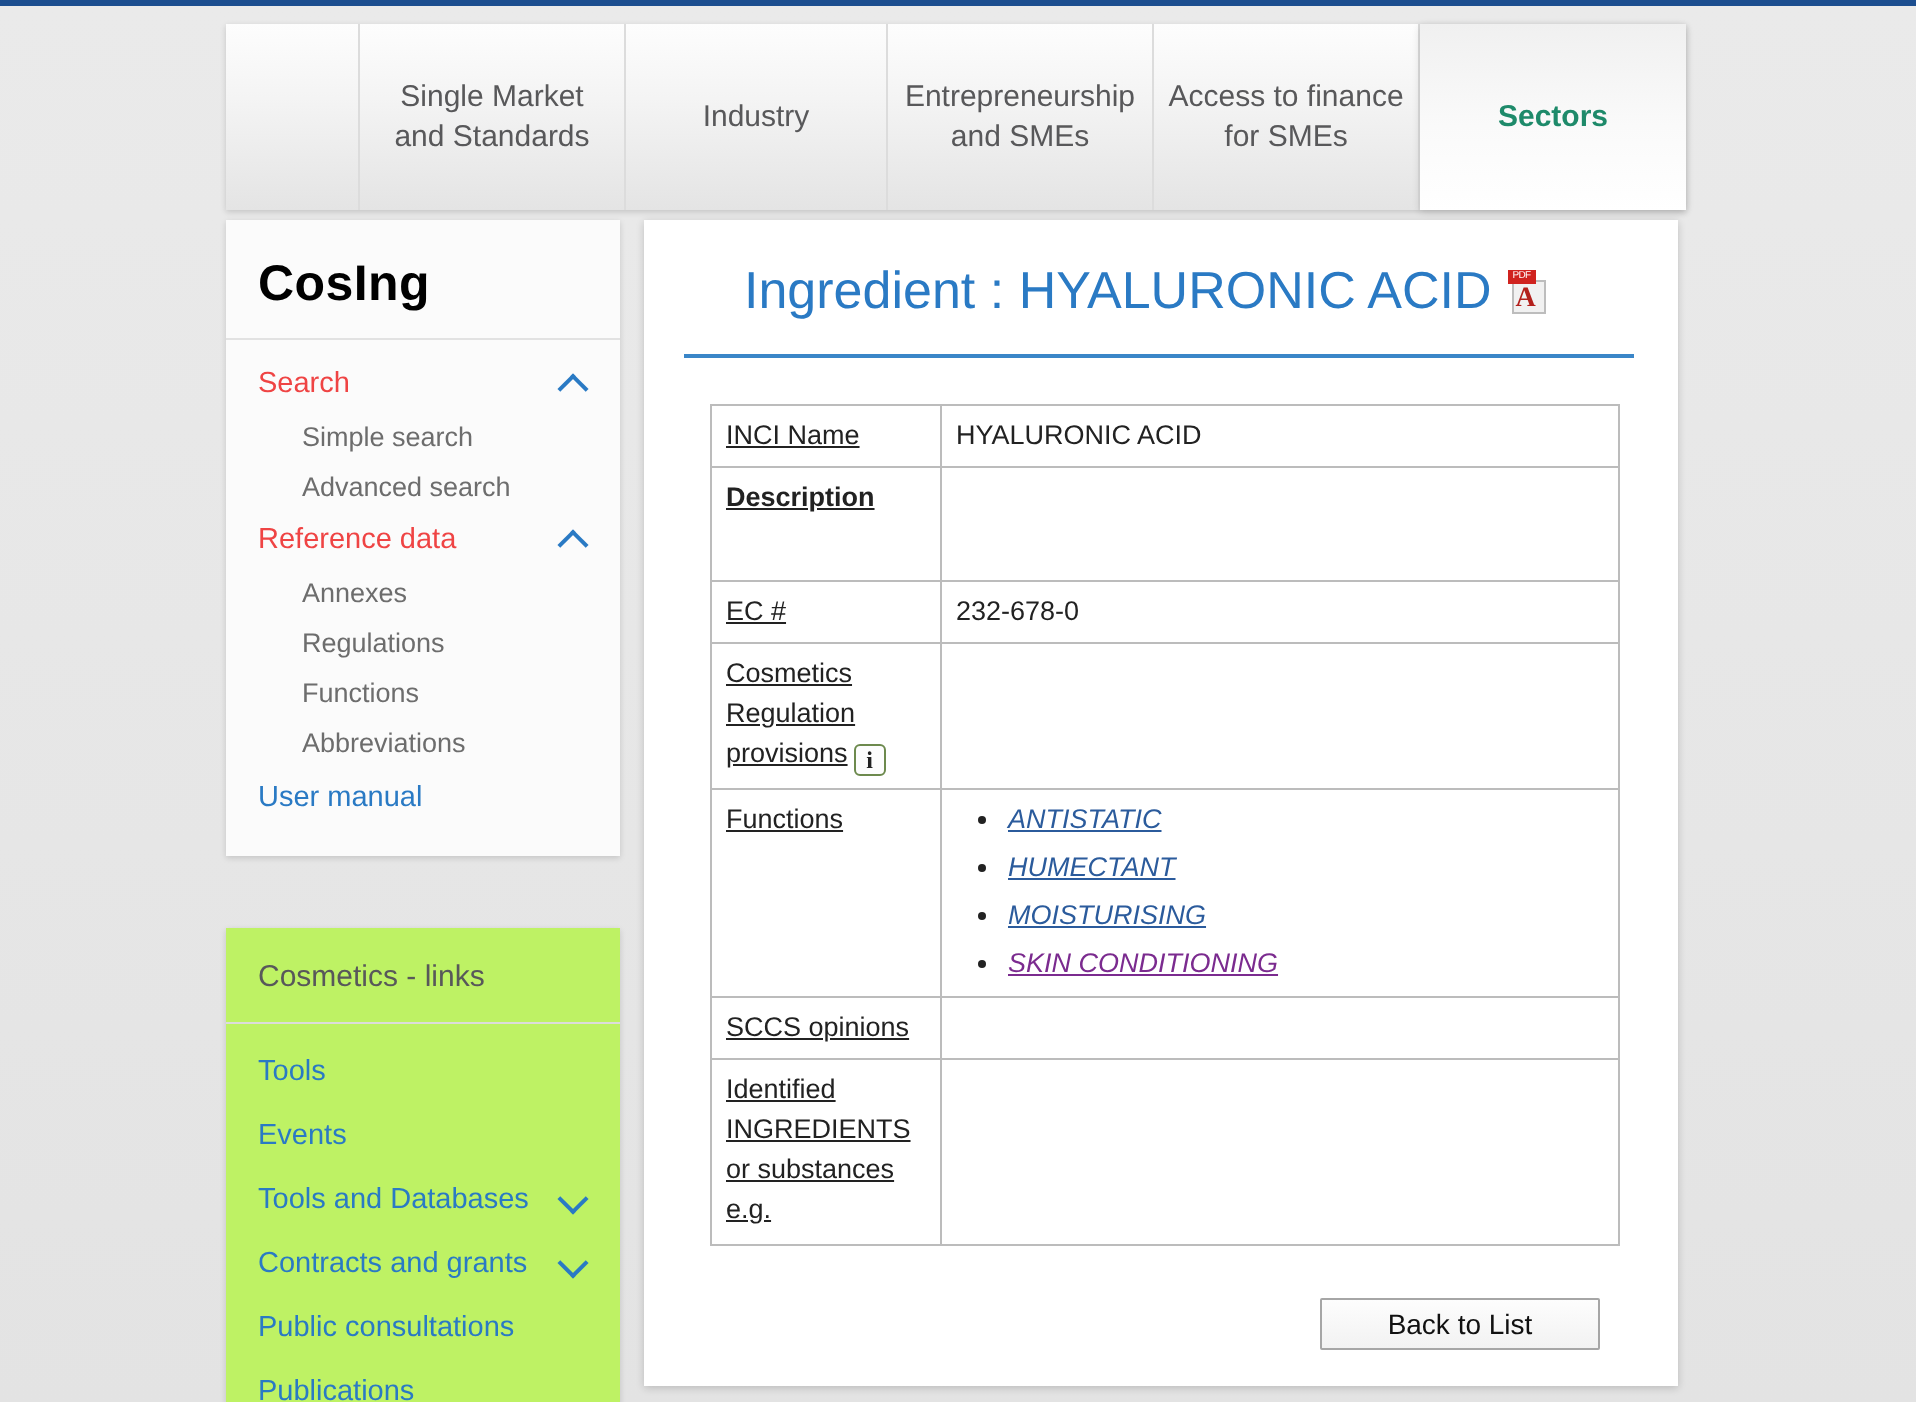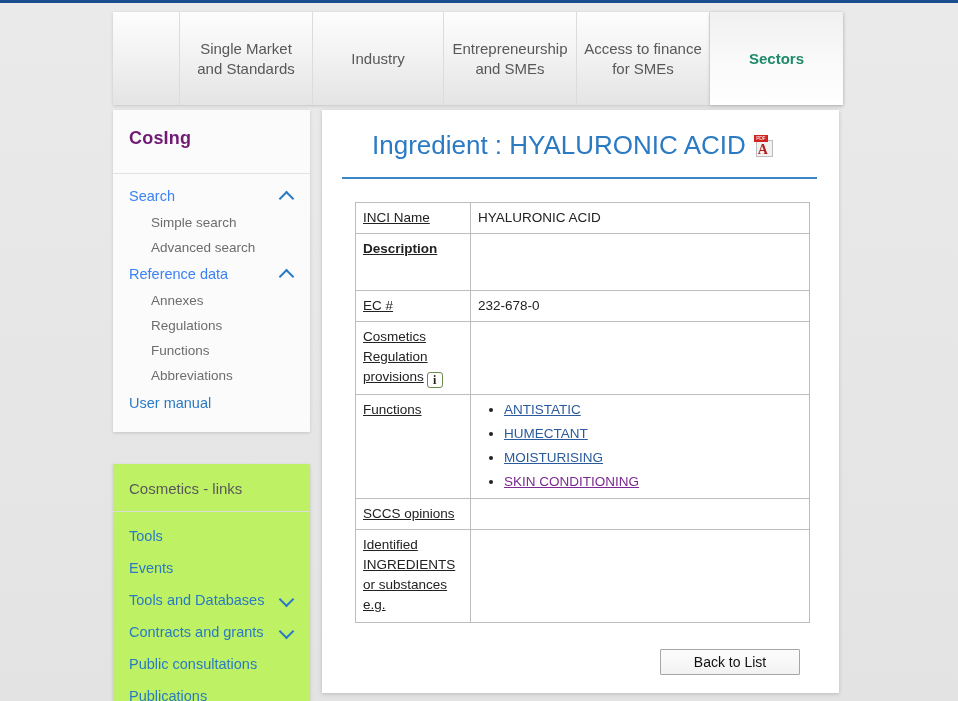--- a/index.html
+++ b/index.html
@@ -84,38 +84,38 @@
   .sidebar-nav {
     position: absolute;
     top: 110px;
     left: 113px;
     width: 197px;
     background: #fbfbfb;
     box-shadow: 0 1px 3px rgba(0,0,0,0.15);
     box-sizing: border-box;
   }
   .sidebar-title {
-    font-size: 18px;
+    font-size: 25px;
     font-weight: bold;
-    color: #701a75;
-    padding: 18px 16px 24px 16px;
+    color: #000000;
+    padding: 18px 16px 12px 16px;
     border-bottom: 1px solid #e2e2e2;
     letter-spacing: 0.2px;
   }
   .nav-list { padding: 8px 0 14px 0; }
   .nav-group {
     display: flex;
     align-items: center;
     justify-content: space-between;
     padding: 6px 16px 6px 16px;
     cursor: pointer;
   }
   .nav-group-label {
     font-size: 14.5px;
-    color: #3b82f6;
+    color: #ef4444;
   }
   .chev {
     width: 14px; height: 9px;
     position: relative;
     flex: 0 0 14px;
   }
   .chev::before {
     content: "";
     position: absolute;
     left: 1px; top: 1px;
@@ -283,20 +283,21 @@
     font-size: 12px;
     color: #222;
     vertical-align: -3px;
     margin-left: 3px;
     cursor: pointer;
     box-sizing: border-box;
   }
   .fn-list {
     margin: 1px 0 2px 0;
     padding-left: 26px;
+    font-style: italic;
   }
   .fn-list li {
     margin: 0 0 6px 0;
     line-height: 18px;
   }
   .fn-list li:last-child { margin-bottom: 2px; }
   .fn-link {
     color: #2b5b9c;
     text-decoration: underline;
     font-size: 13.5px;

